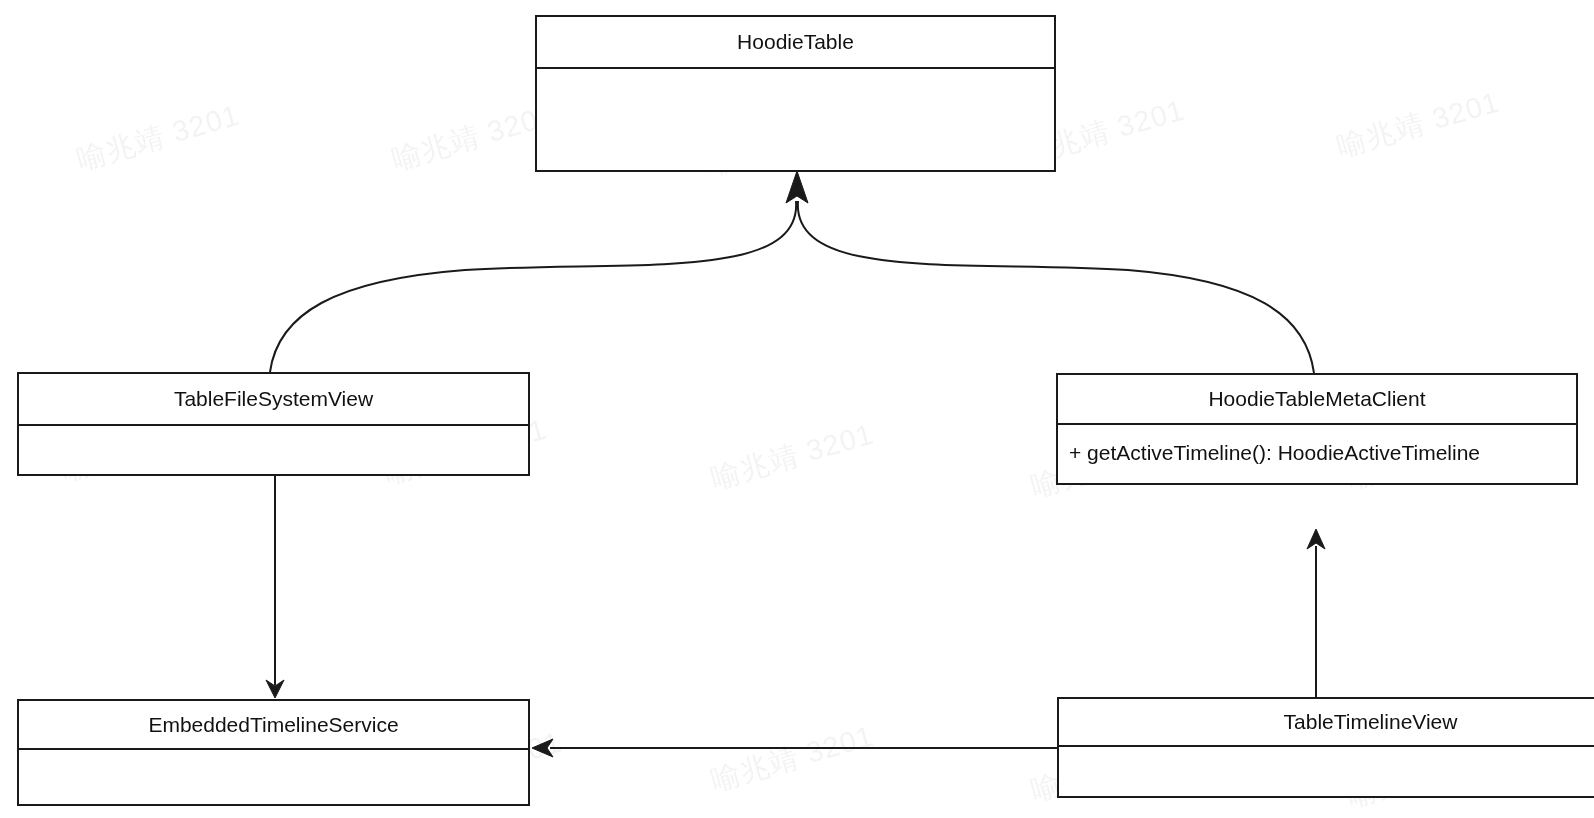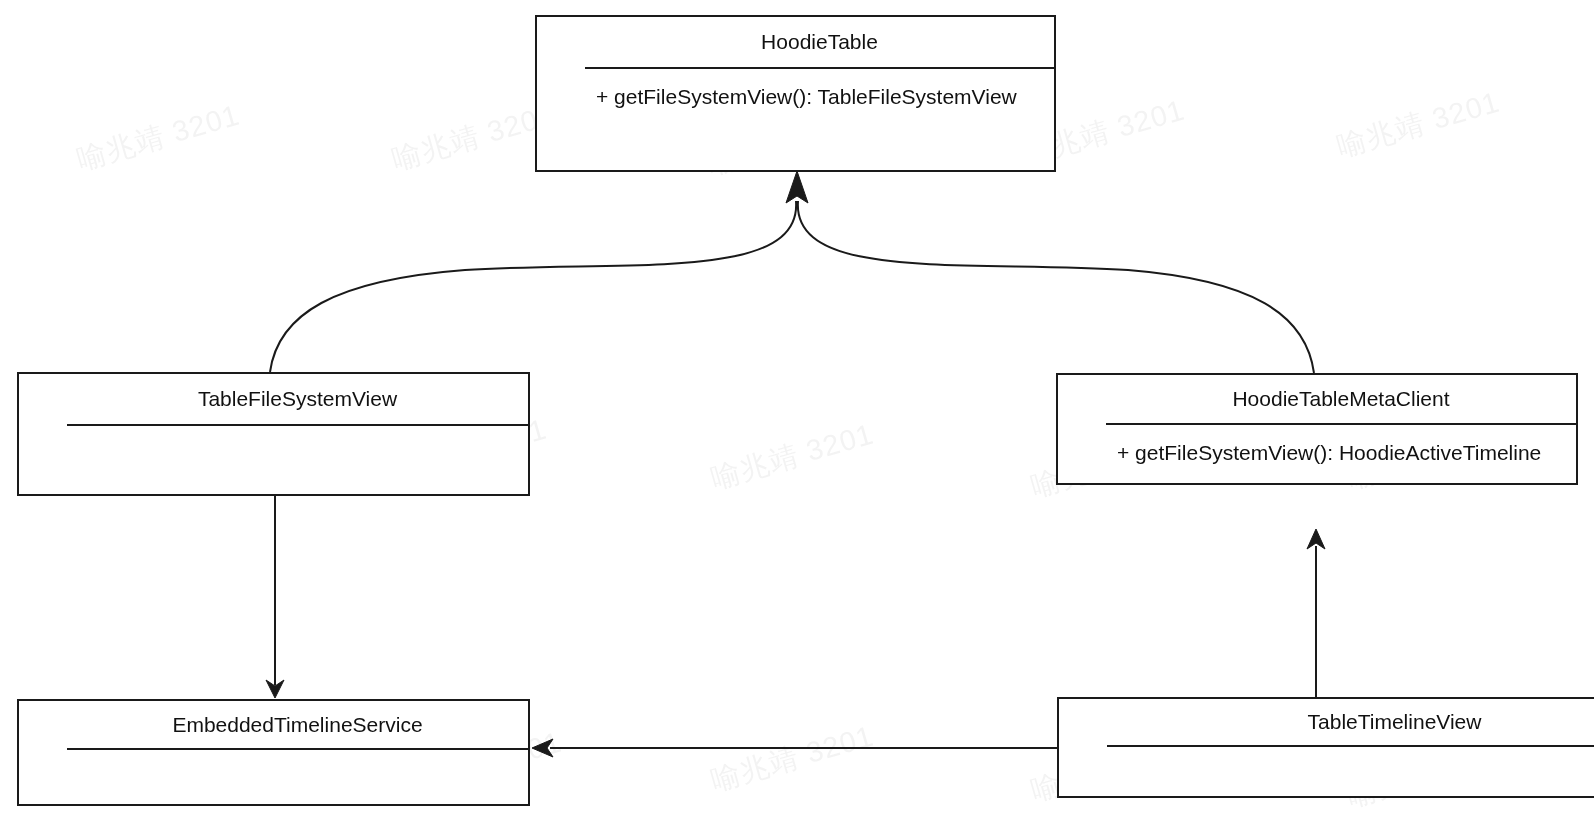--- a/index.html
+++ b/index.html
@@ -29,21 +29,20 @@
   .edge-line { fill: none; stroke: #1a1a1a; stroke-width: 2; }
   .edge-head { fill: #1a1a1a; stroke: #1a1a1a; stroke-width: 1; }
   
   .uml-class {
     position: absolute;
     z-index: 2;
     display: flex;
     flex-direction: column;
     background: #ffffff;
     border: 2px solid #1a1a1a;
-    padding-left: 48px;
   }
   .uml-title {
     display: flex;
     align-items: center;
     justify-content: center;
     border-bottom: 2px solid #1a1a1a;
     font-size: 21px;
     flex: 0 0 auto;
     white-space: nowrap;
   }
@@ -95,33 +94,32 @@
     <path class="edge-line" d="M 1316 697 L 1316 546"></path>
     <polygon class="edge-head" points="1316,529 1307,549 1316,543 1325,549"></polygon>
 
     <path class="edge-line" d="M 1057 748 L 550 748"></path>
     <polygon class="edge-head" points="532,748 553,739 547,748 553,757"></polygon>
   </svg>
 
   <div class="uml-class" style="left:535px; top:15px; width:521px; height:157px;">
     <div class="uml-title" style="height:52px;">HoodieTable</div>
     <div class="uml-body">
-      <div class="uml-method">+ getFileSystemView(): TableFileSystemView</div>
     </div>
   </div>
 
-  <div class="uml-class" style="left:17px; top:372px; width:513px; height:124px;">
+  <div class="uml-class" style="left:17px; top:372px; width:513px; height:104px;">
     <div class="uml-title" style="height:52px;">TableFileSystemView</div>
     <div class="uml-body"></div>
   </div>
 
   <div class="uml-class" style="left:1056px; top:373px; width:522px; height:112px;">
     <div class="uml-title" style="height:50px;">HoodieTableMetaClient</div>
     <div class="uml-body">
-      <div class="uml-method">+ getFileSystemView(): HoodieActiveTimeline</div>
+      <div class="uml-method">+ getActiveTimeline(): HoodieActiveTimeline</div>
     </div>
   </div>
 
   <div class="uml-class" style="left:17px; top:699px; width:513px; height:107px;">
     <div class="uml-title" style="height:49px;">EmbeddedTimelineService</div>
     <div class="uml-body"></div>
   </div>
 
   <div class="uml-class" style="left:1057px; top:697px; width:627px; height:101px;">
     <div class="uml-title" style="height:48px;">TableTimelineView</div>

